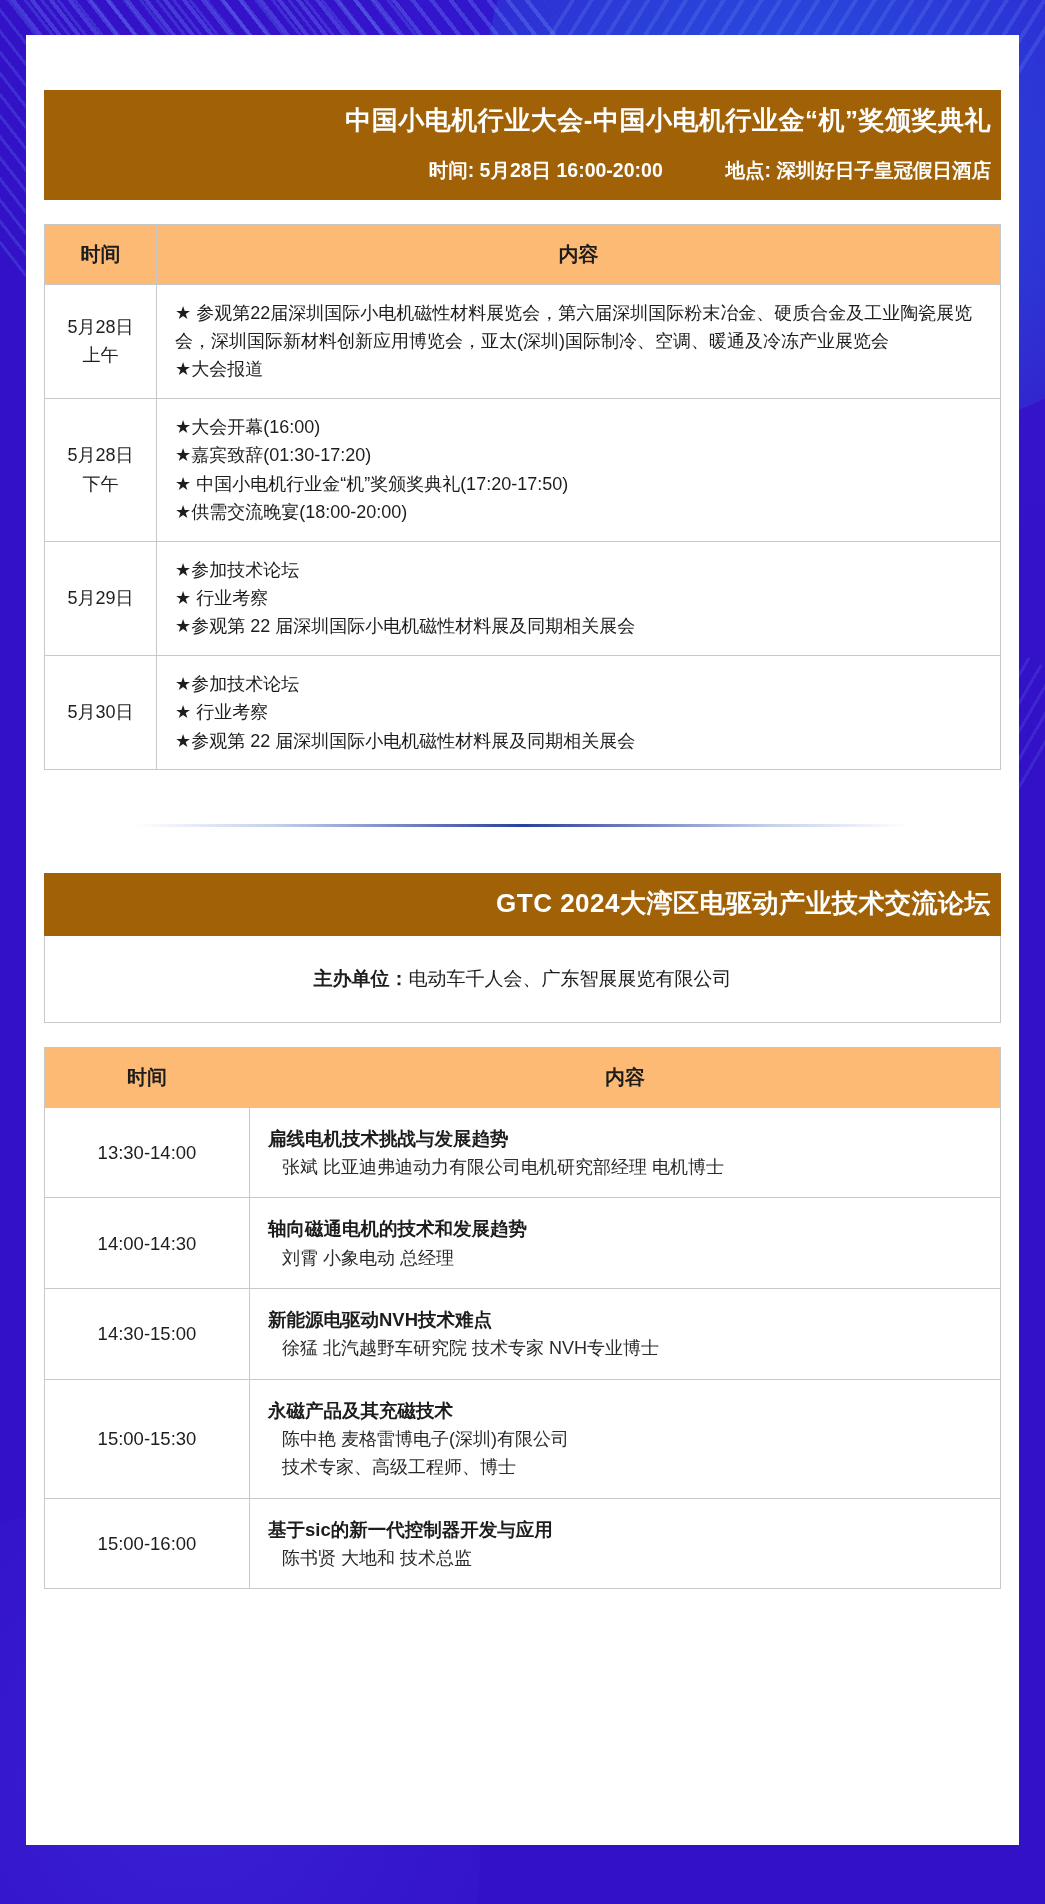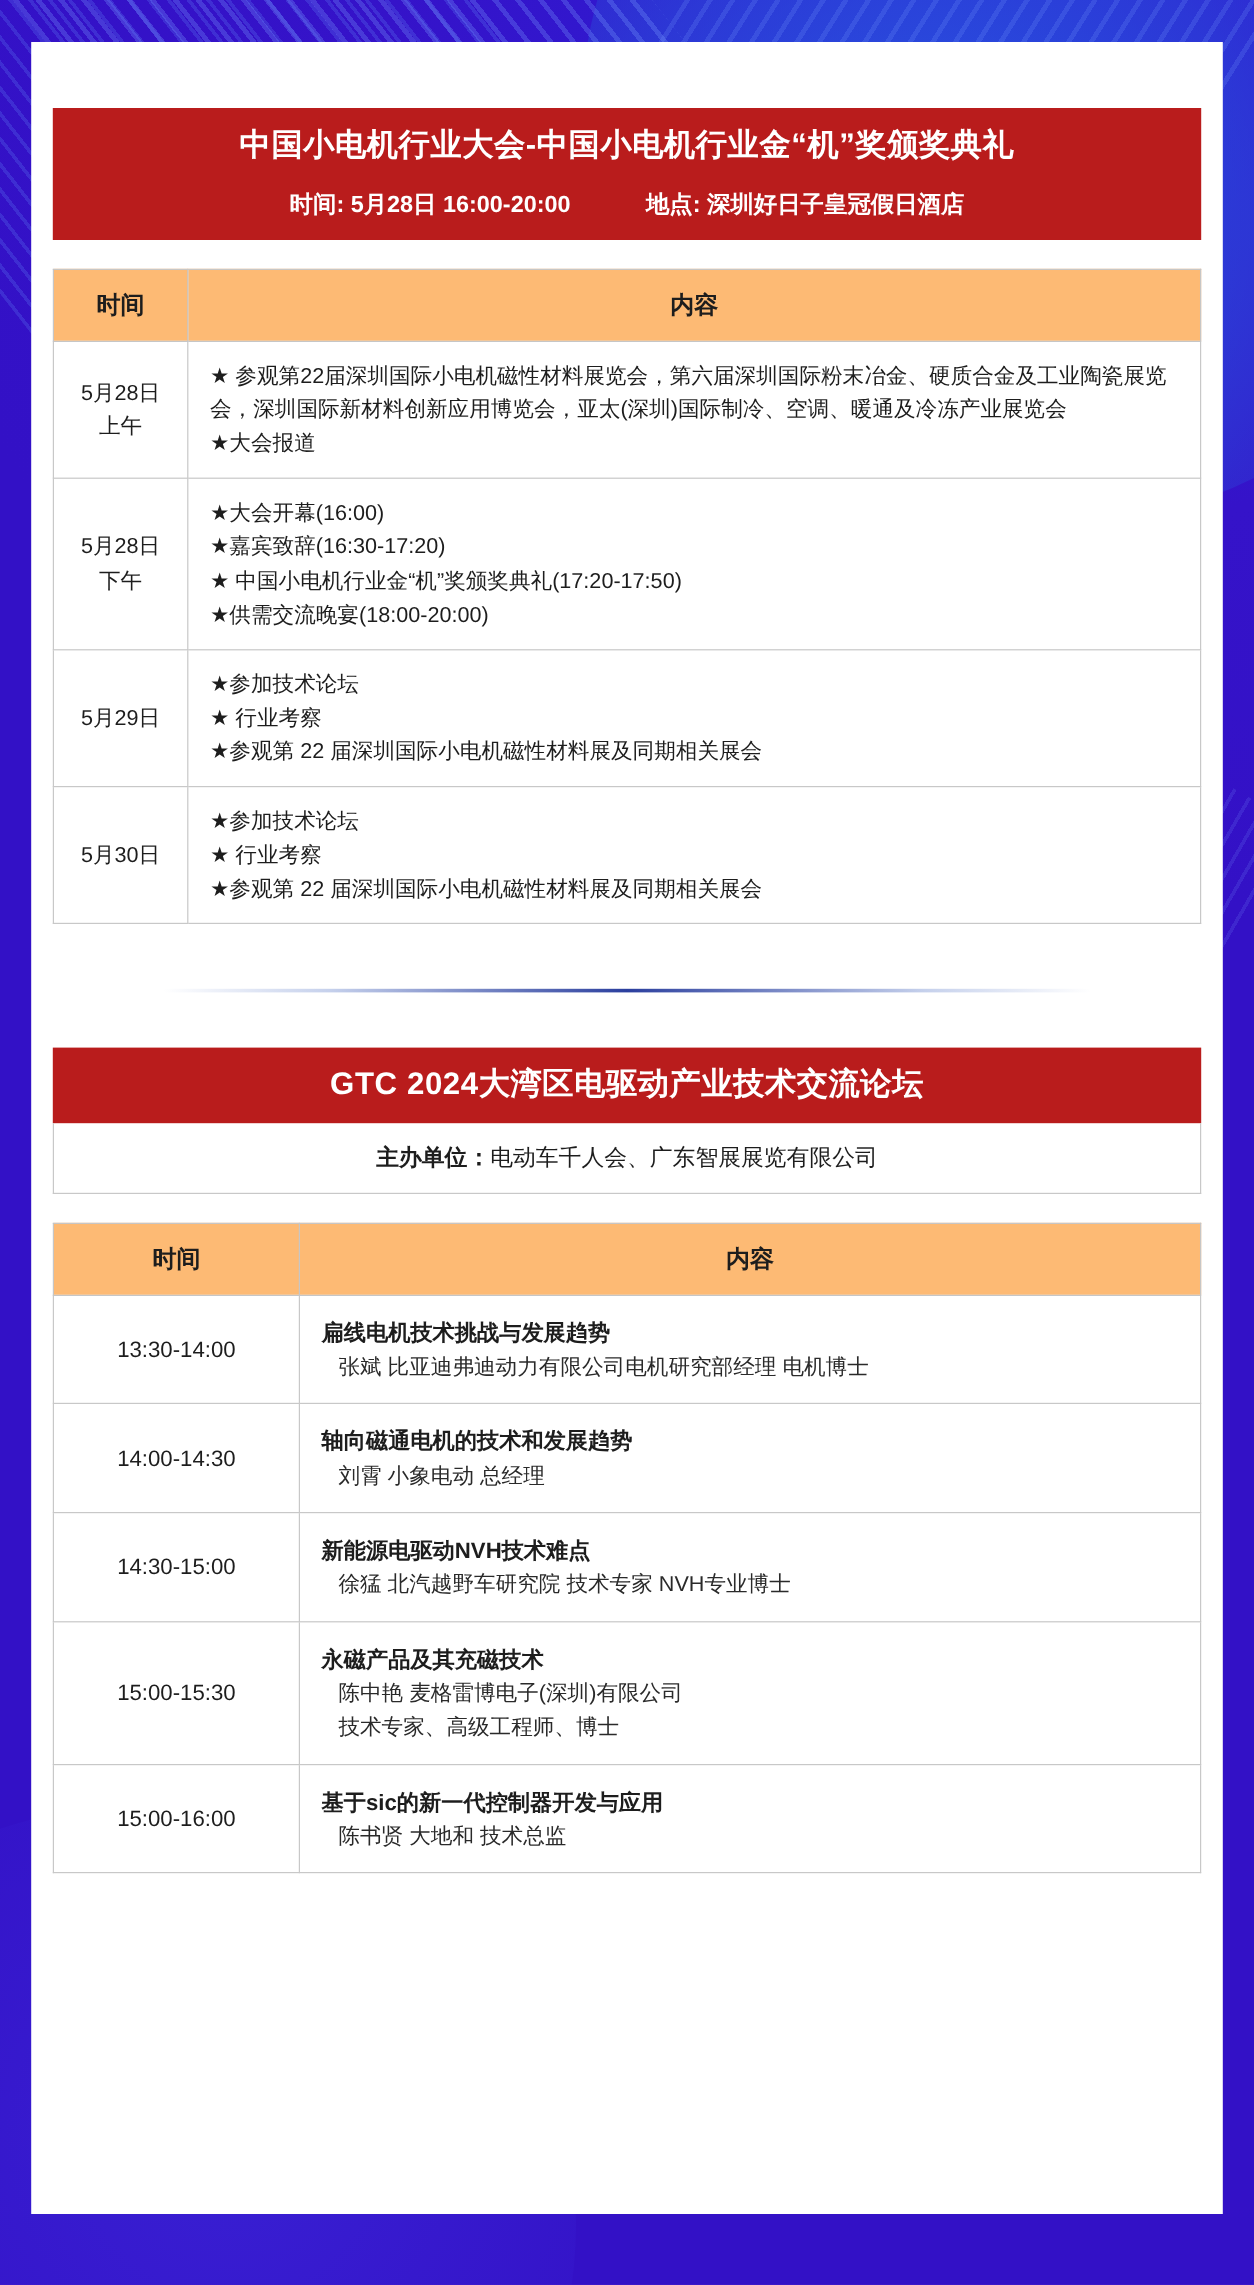--- a/index.html
+++ b/index.html
@@ -78,23 +78,23 @@
   .card {
     position: absolute;
     left: 26px; top: 35px;
     width: 993px; height: 1810px;
     background: #ffffff;
   }
   .card-inner { padding: 55px 18px 0 18px; }
 
   
   .sect-head {
-    background: #b91c1c;
+    background: #a16207;
     color: #ffffff;
-    text-align: center;
+    text-align: right;
     padding: 14px 10px 16px 10px;
   }
   .sect-head .title {
     font-size: 26px; font-weight: bold;
     letter-spacing: .5px;
     line-height: 1.25;
   }
   .sect-head .title-lg { font-size: 26px; }
   .sect-head .meta {
     font-size: 19.5px; font-weight: bold;
@@ -141,21 +141,21 @@
   .t2 .topic { font-weight: bold; font-size: 18.5px; }
   .t2 .speaker { font-size: 18px; color: #2a2a2a; padding-left: 14px; }
 
   
   .host-row {
     border: 1px solid #c8c8c8;
     border-top: none;
     text-align: center;
     font-size: 19px;
     color: #1d1d1d;
-    padding: 16px 10px;
+    padding: 30px 10px;
   }
   .host-row b { font-weight: bold; }
 
   
   .divider {
     height: 3px;
     margin: 54px 92px 46px 92px;
     background: linear-gradient(90deg,
       rgba(255,255,255,0) 0%,
       rgba(150,170,220,0.55) 18%,
@@ -205,21 +205,21 @@
           <td class="what">
             <div>★ 参观第22届深圳国际小电机磁性材料展览会，第六届深圳国际粉末冶金、硬质合金及工业陶瓷展览会，深圳国际新材料创新应用博览会，亚太(深圳)国际制冷、空调、暖通及冷冻产业展览会</div>
             <div>★大会报道</div>
           </td>
         </tr>
         <tr>
           <td class="when">5月28日
 下午</td>
           <td class="what">
             <div>★大会开幕(16:00)</div>
-            <div>★嘉宾致辞(16:30-17:20)</div>
+            <div>★嘉宾致辞(01:30-17:20)</div>
             <div>★ 中国小电机行业金“机”奖颁奖典礼(17:20-17:50)</div>
             <div>★供需交流晚宴(18:00-20:00)</div>
           </td>
         </tr>
         <tr>
           <td class="when">5月29日</td>
           <td class="what">
             <div>★参加技术论坛</div>
             <div>★ 行业考察</div>
             <div>★参观第 22 届深圳国际小电机磁性材料展及同期相关展会</div>

